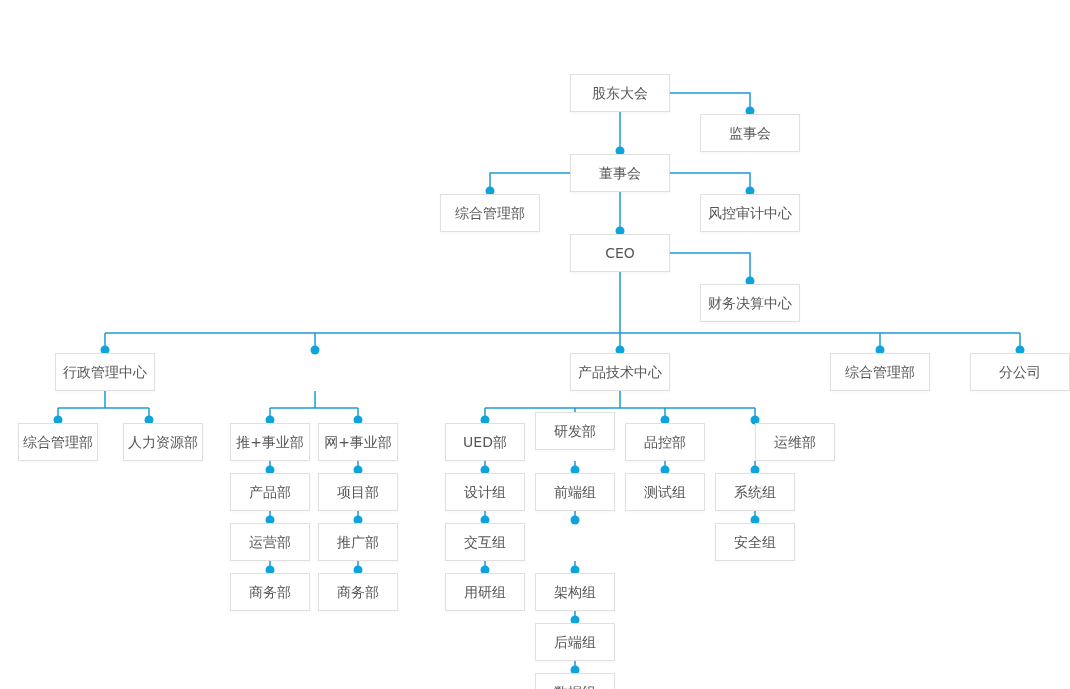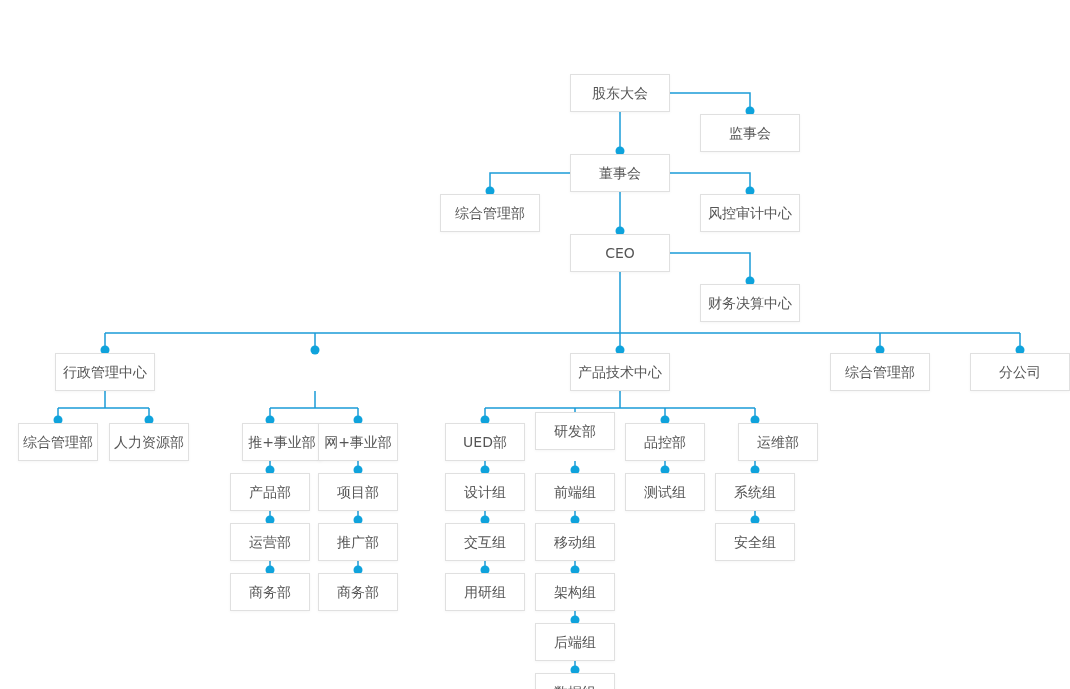--- a/index.html
+++ b/index.html
@@ -107,39 +107,38 @@
   <div class="node w100" style="left:700px;top:171px">风控审计中心</div>
   <div class="node w100" style="left:570px;top:211px">CEO</div>
   <div class="node w100" style="left:700px;top:261px">财务决算中心</div>
 
   <div class="node w100" style="left:55px;top:330px">行政管理中心</div>
   <div class="node w100" style="left:570px;top:330px">产品技术中心</div>
   <div class="node w100" style="left:830px;top:330px">综合管理部</div>
   <div class="node w100" style="left:970px;top:330px">分公司</div>
 
   <div class="node w80" style="left:18px;top:400px">综合管理部</div>
-  <div class="node w80" style="left:109px;top:400px">人力资源部</div>
-  <div class="node w80" style="left:242px;top:400px">推+事业部</div>
+  <div class="node w80" style="left:123px;top:400px">人力资源部</div>
+  <div class="node w80" style="left:230px;top:400px">推+事业部</div>
   <div class="node w80" style="left:318px;top:400px">网+事业部</div>
   <div class="node w80" style="left:445px;top:400px">UED部</div>
   <div class="node w80" style="left:535px;top:389px">研发部</div>
   <div class="node w80" style="left:625px;top:400px">品控部</div>
-  <div class="node w80" style="left:738px;top:400px">运维部</div>
+  <div class="node w80" style="left:755px;top:400px">运维部</div>
 
   <div class="node w80" style="left:230px;top:450px">产品部</div>
   <div class="node w80" style="left:318px;top:450px">项目部</div>
   <div class="node w80" style="left:445px;top:450px">设计组</div>
   <div class="node w80" style="left:535px;top:450px">前端组</div>
   <div class="node w80" style="left:625px;top:450px">测试组</div>
   <div class="node w80" style="left:715px;top:450px">系统组</div>
 
   <div class="node w80" style="left:230px;top:500px">运营部</div>
   <div class="node w80" style="left:318px;top:500px">推广部</div>
   <div class="node w80" style="left:445px;top:500px">交互组</div>
-  <div class="node w80" style="left:535px;top:500px">移动组</div>
   <div class="node w80" style="left:715px;top:500px">安全组</div>
 
   <div class="node w80" style="left:230px;top:550px">商务部</div>
   <div class="node w80" style="left:318px;top:550px">商务部</div>
   <div class="node w80" style="left:445px;top:550px">用研组</div>
   <div class="node w80" style="left:535px;top:550px">架构组</div>
 
   <div class="node w80" style="left:535px;top:600px">后端组</div>
   <div class="node w80" style="left:535px;top:650px">数据组</div>
 

